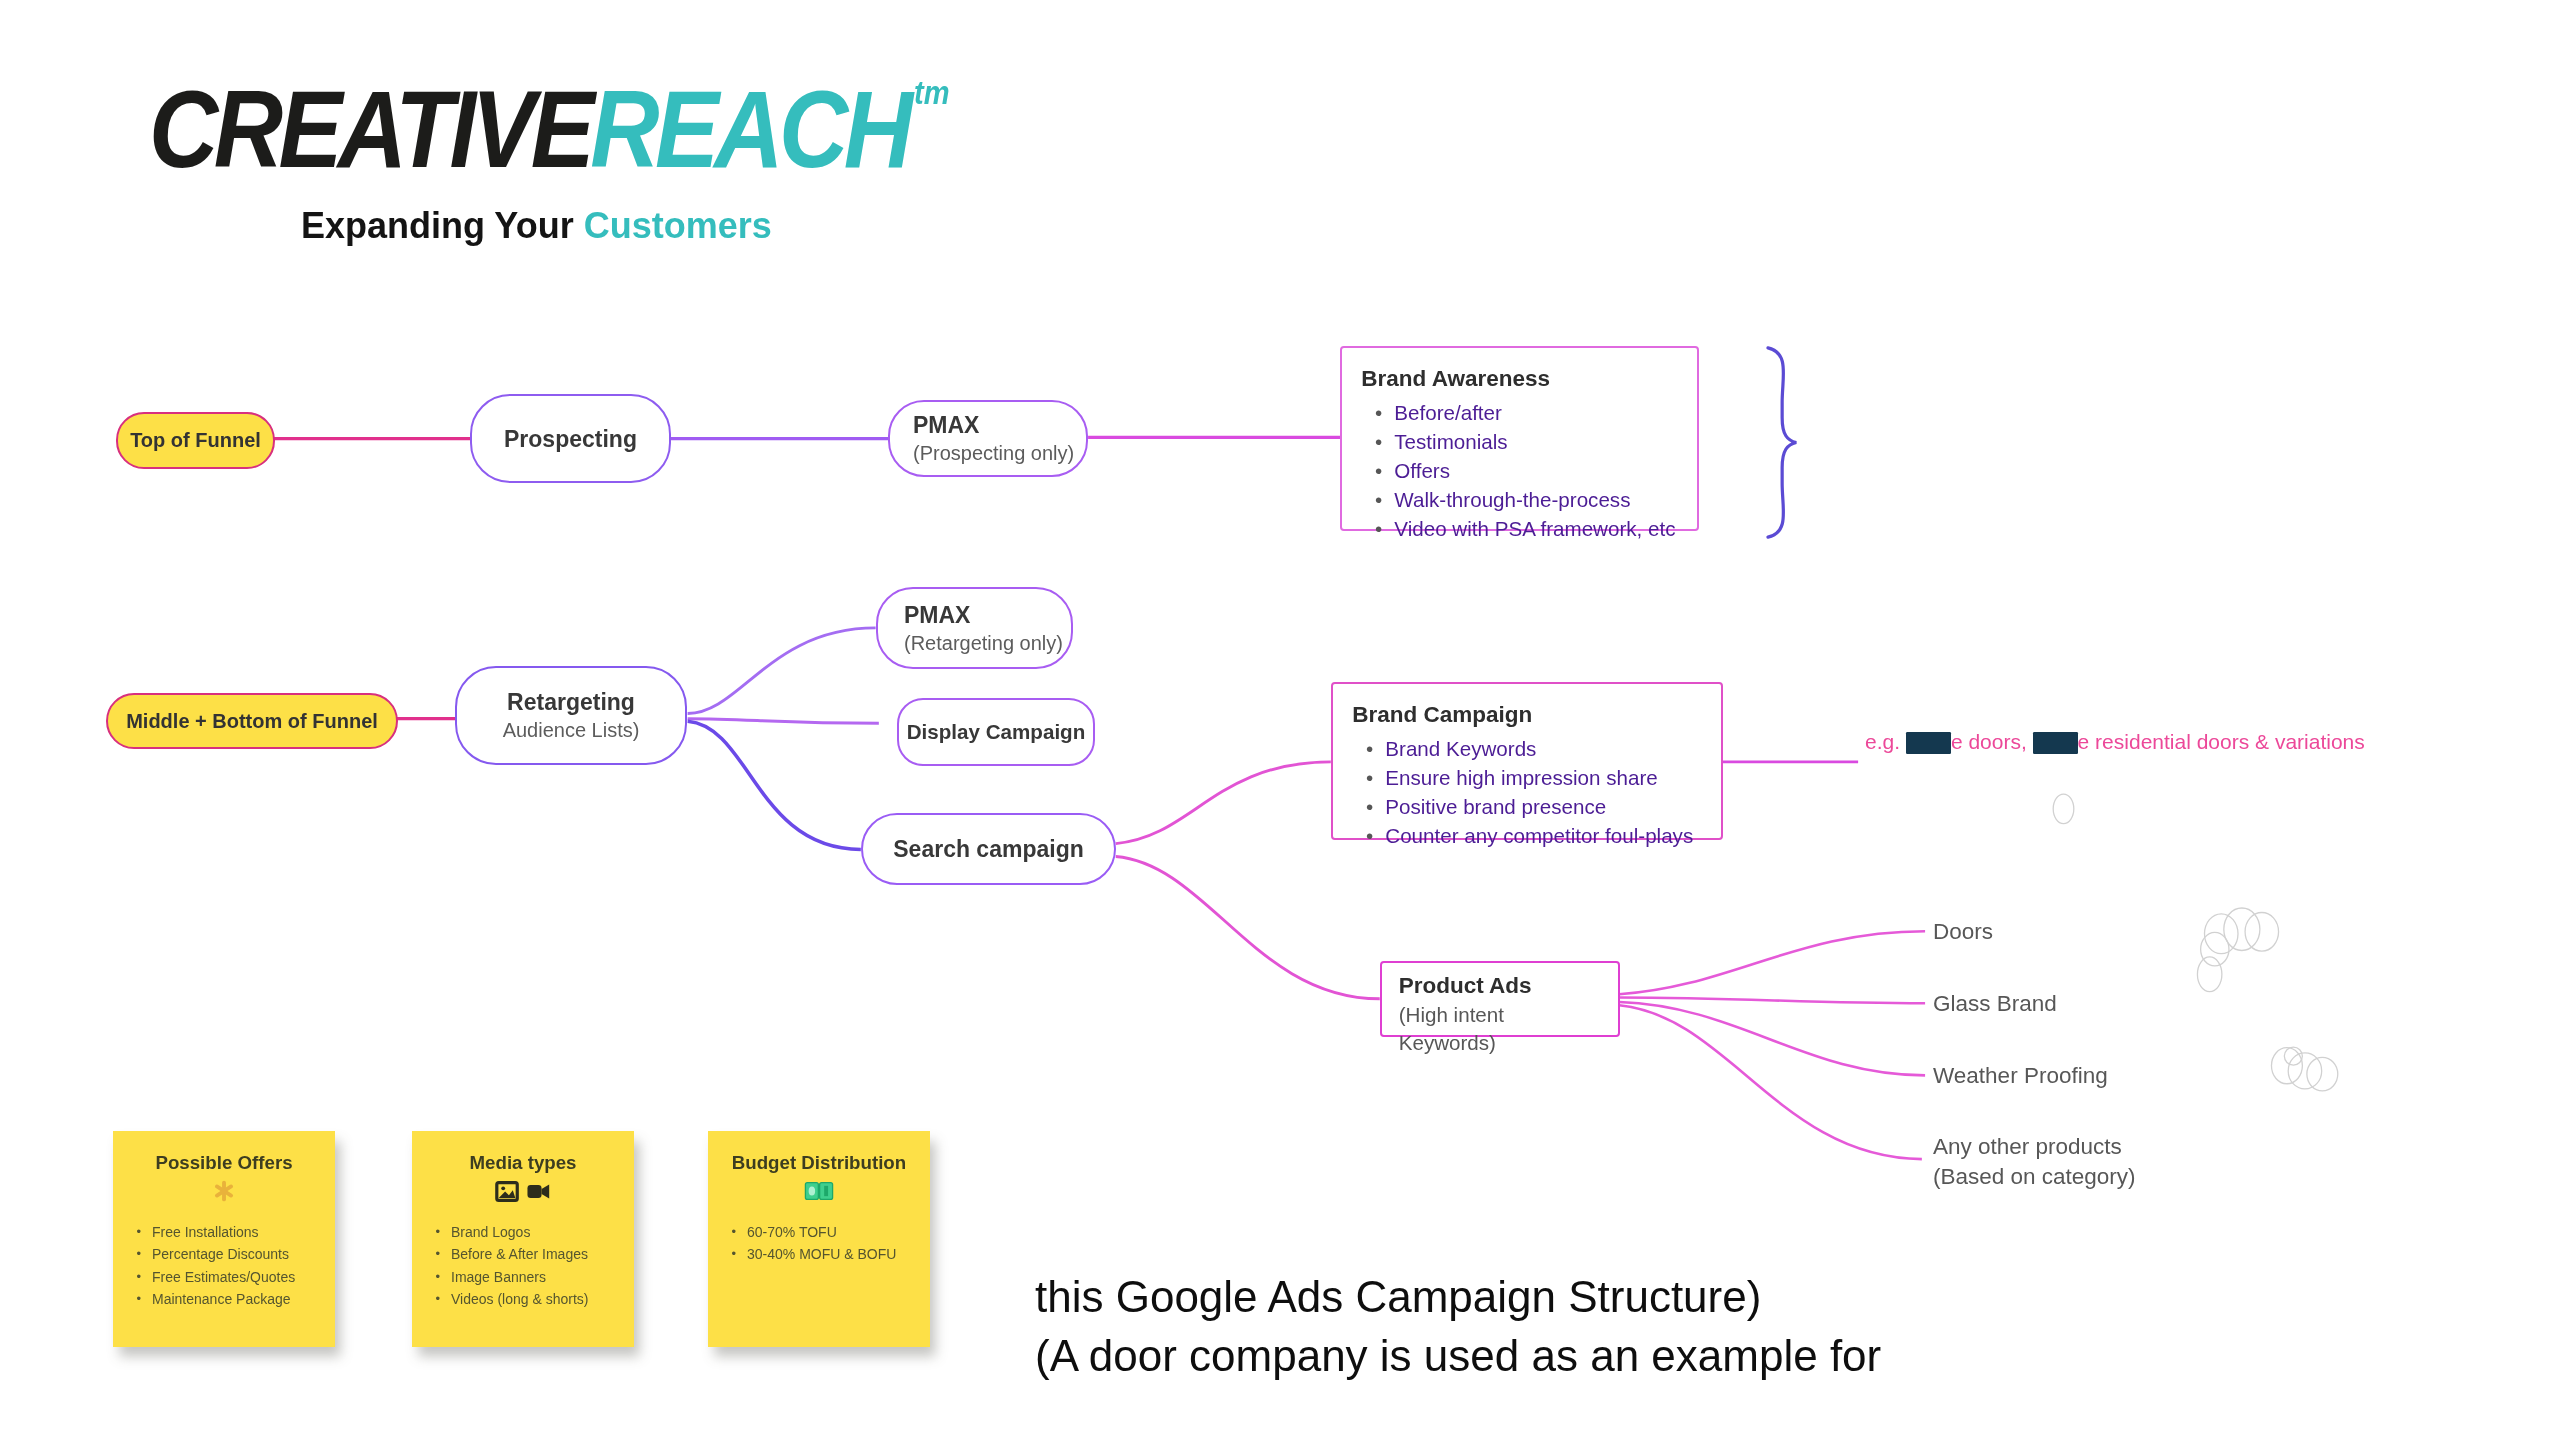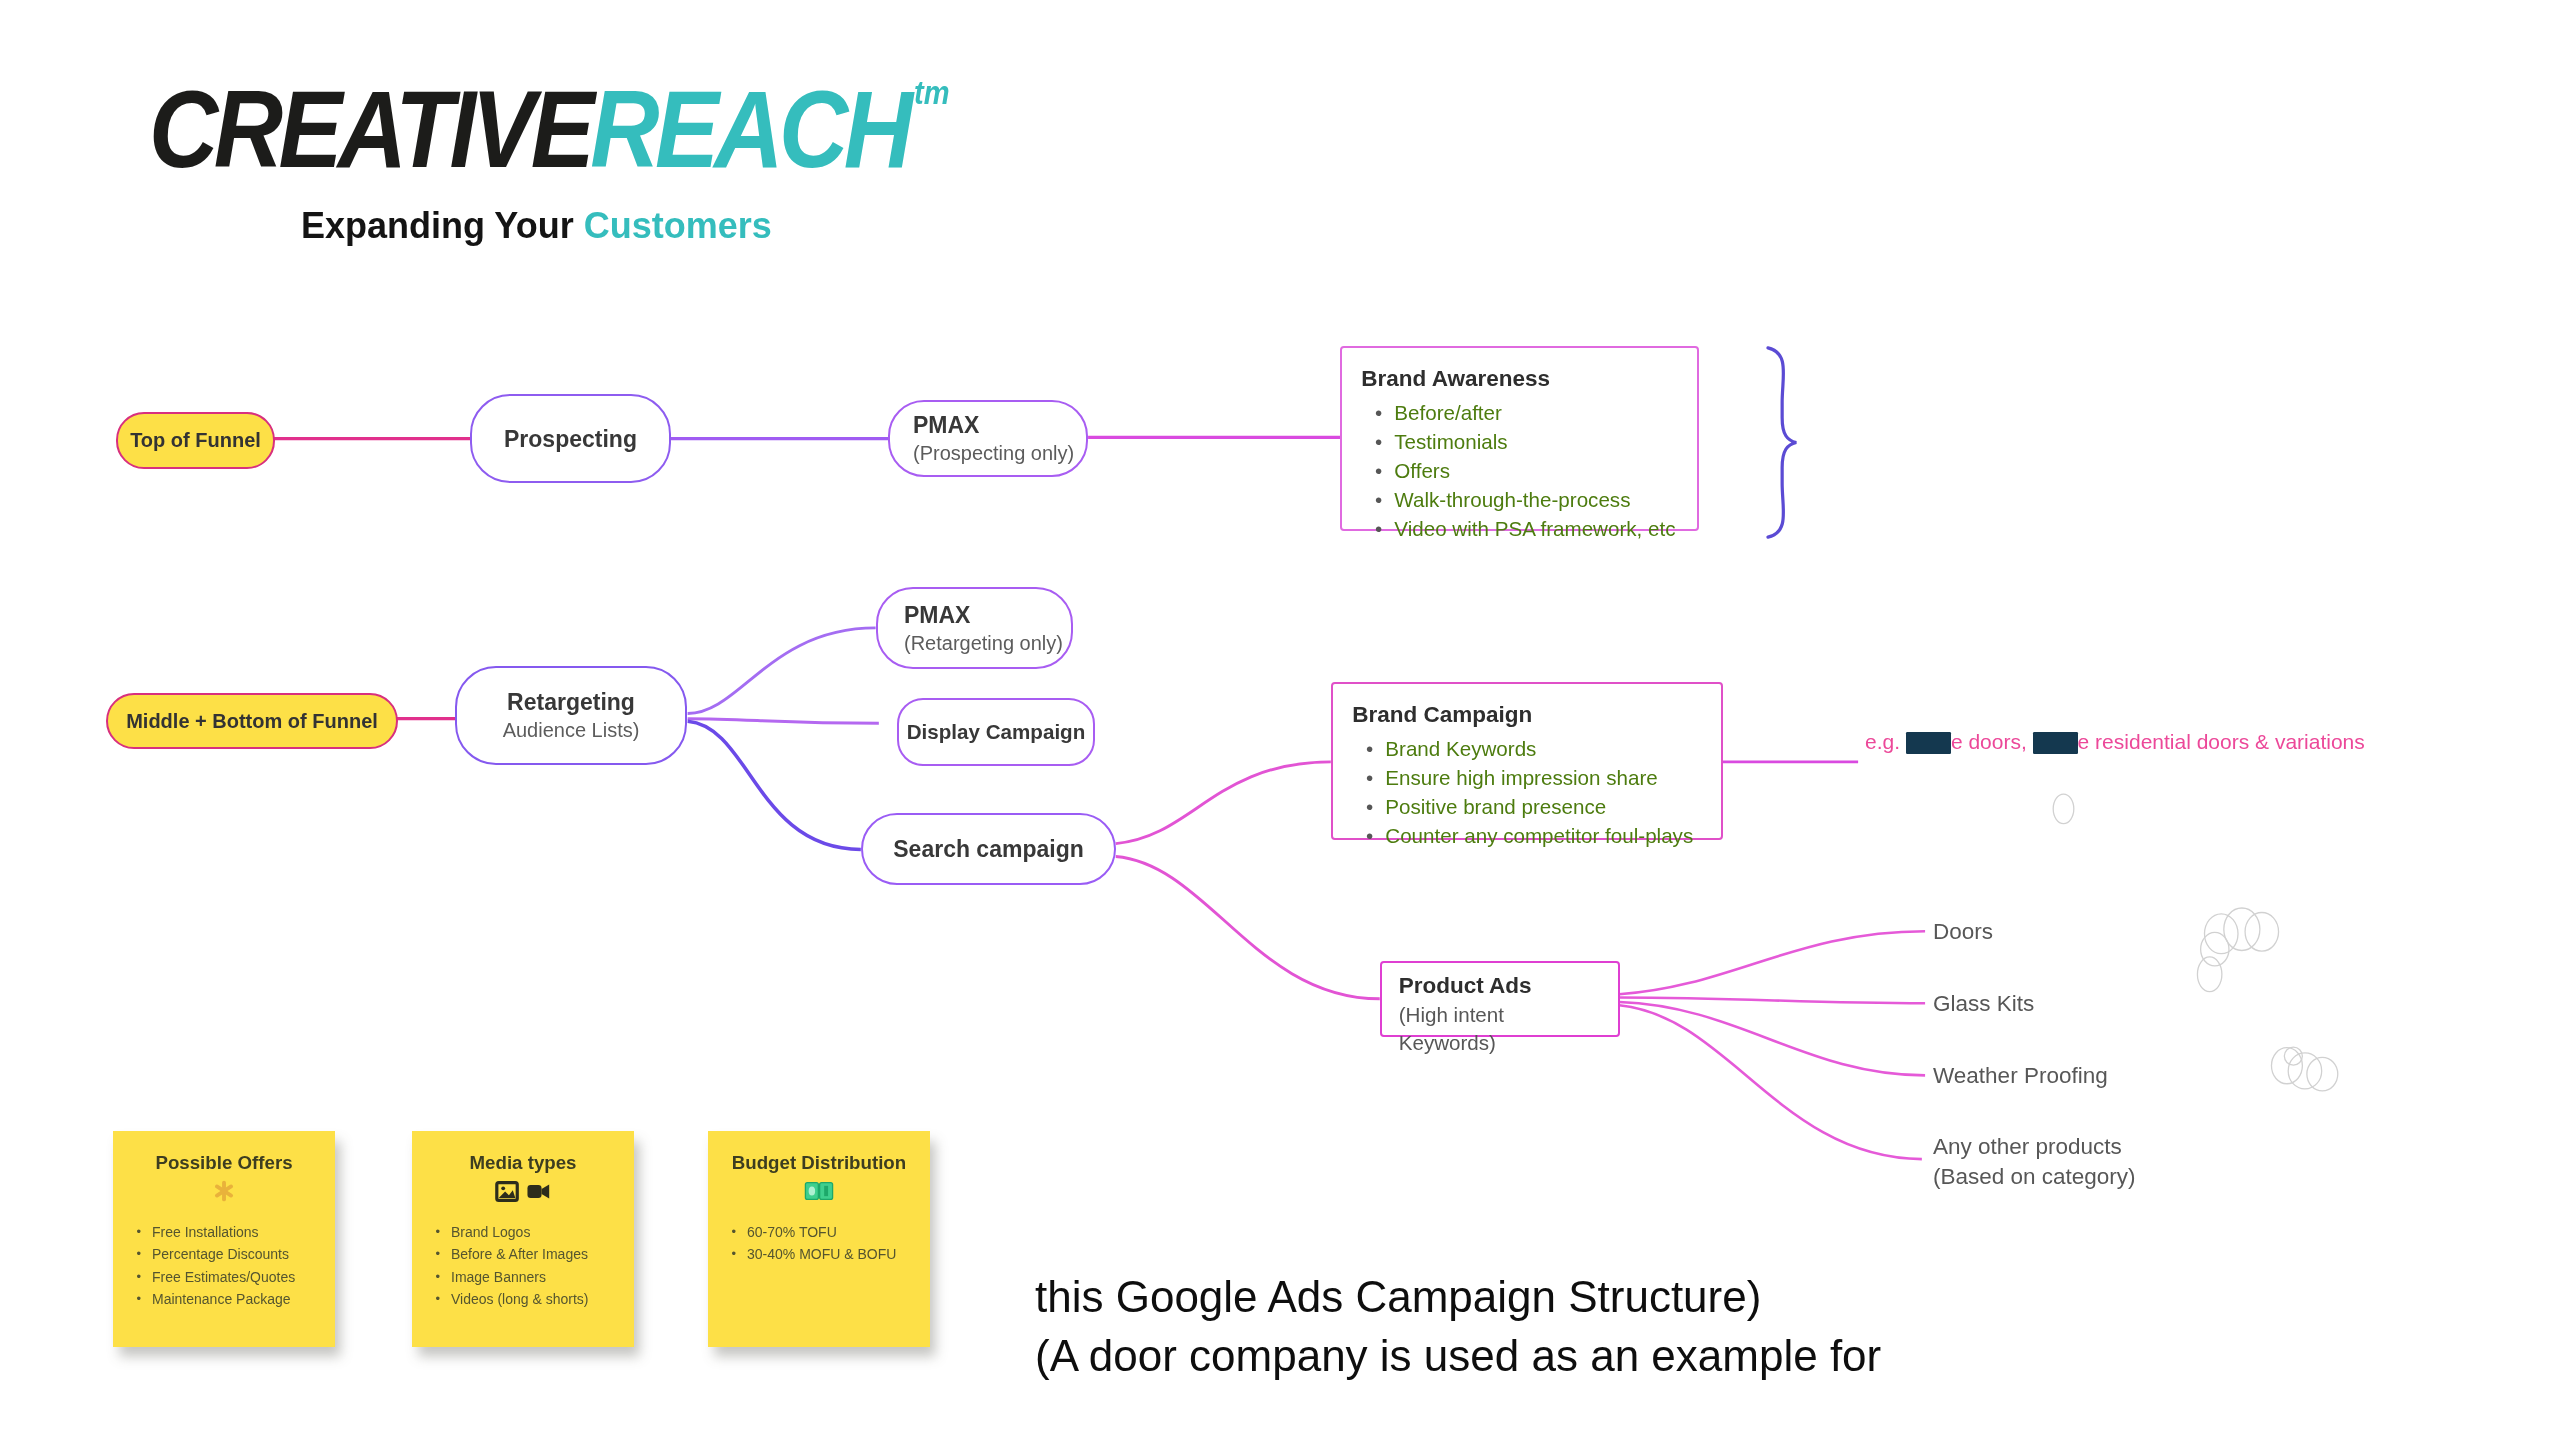--- a/index.html
+++ b/index.html
@@ -46,21 +46,21 @@
   #display-campaign .node-title{font-size:20.6px;}
   #search-campaign{left:861px;top:813px;width:255px;height:72px;border-radius:36px;border-color:#9a5cf5;}
 
   
   .infobox{position:absolute;background:#fff;border:2.6px solid #e050d8;border-radius:3.9px;padding:16.7px 19.3px;box-sizing:border-box;}
   #brand-awareness{left:1340px;top:346px;width:359px;height:185px;border-color:#e06ae0;}
   #brand-campaign{left:1331px;top:682px;width:392px;height:158px;border-color:#e050c8;}
   #product-ads{left:1380px;top:961px;width:240px;height:76px;border-color:#df3fd2;padding:9px 16.7px;}
   .box-title{font-size:22.5px;font-weight:bold;color:#2e2e2e;margin-bottom:5.2px;line-height:28px;}
   .infobox ul{list-style:none;margin:0;padding:0 0 0 33px;}
-  .infobox li{font-size:20.6px;color:#4d7c0f;line-height:29px;position:relative;}
+  .infobox li{font-size:20.6px;color:#4c1d95;line-height:29px;position:relative;}
   .infobox li::before{content:"\2022";position:absolute;left:-19.3px;color:#565656;}
   #product-ads .node-sub{font-size:20.6px;color:#575757;line-height:28px;}
 
   
   .audience-note{position:absolute;left:1817px;top:390px;width:541px;font-size:27px;color:#474747;line-height:36px;}
   .eg-note{position:absolute;left:1865px;top:730px;font-size:21px;color:#ec4899;white-space:nowrap;}
   .redact{display:inline-block;width:45px;height:22px;background:#14384f;vertical-align:-4.5px;border-radius:1.3px;}
 
   .product-label{position:absolute;font-size:22.5px;color:#575757;white-space:nowrap;line-height:30px;}
   #p-doors{left:1933px;top:917px;}
@@ -190,21 +190,21 @@
     <span class="redact"></span><span>e doors,</span>
     <span class="redact"></span><span>e residential doors &amp; variations</span>
   </div>
 
   <div class="infobox" id="product-ads">
     <div class="box-title" style="margin-bottom:1.3px;">Product Ads</div>
     <div class="node-sub">(High intent Keywords)</div>
   </div>
 
   <div class="product-label" id="p-doors">Doors</div>
-  <div class="product-label" id="p-glass">Glass Kits</div>
+  <div class="product-label" id="p-glass">Glass Brand</div>
   <div class="product-label" id="p-weather">Weather Proofing</div>
   <div class="product-label" id="p-other">
     <div>Any other products</div>
     <div>(Based on category)</div>
   </div>
 
   <div class="sticky" id="sticky-offers">
     <div class="s-title">Possible Offers</div>
     <div class="s-icon">
       <svg width="22" height="22" viewBox="0 0 34 34">

